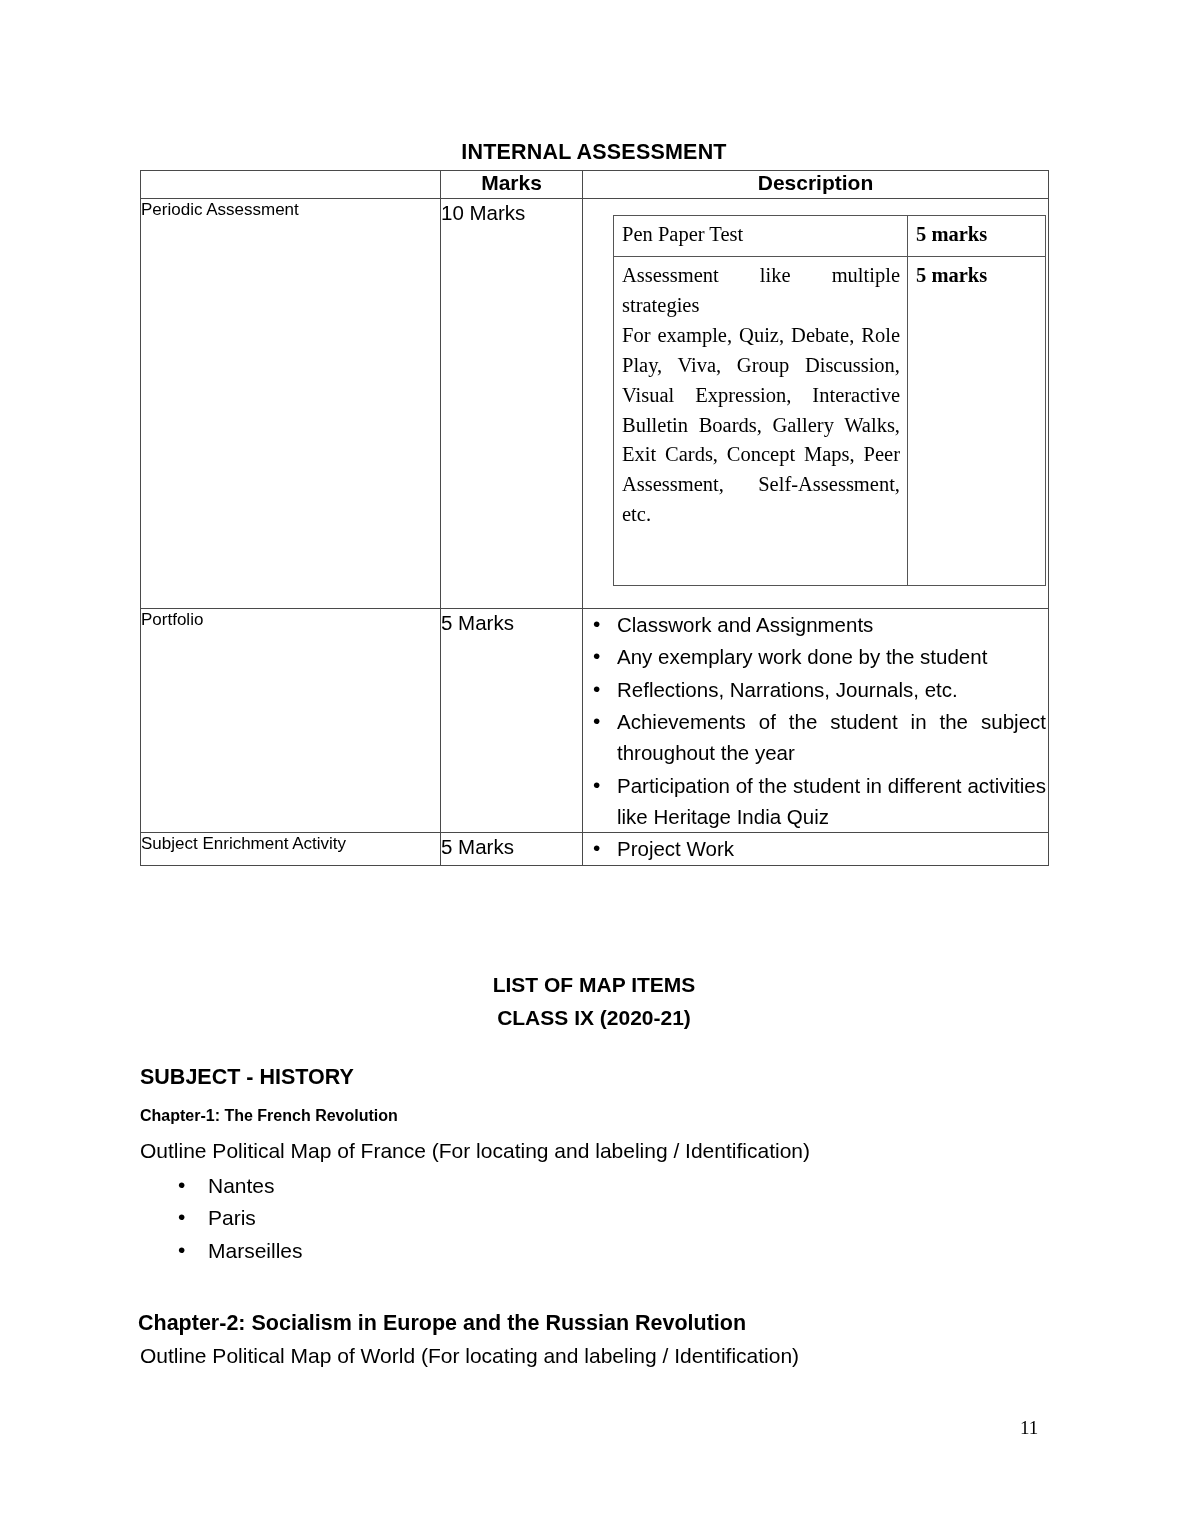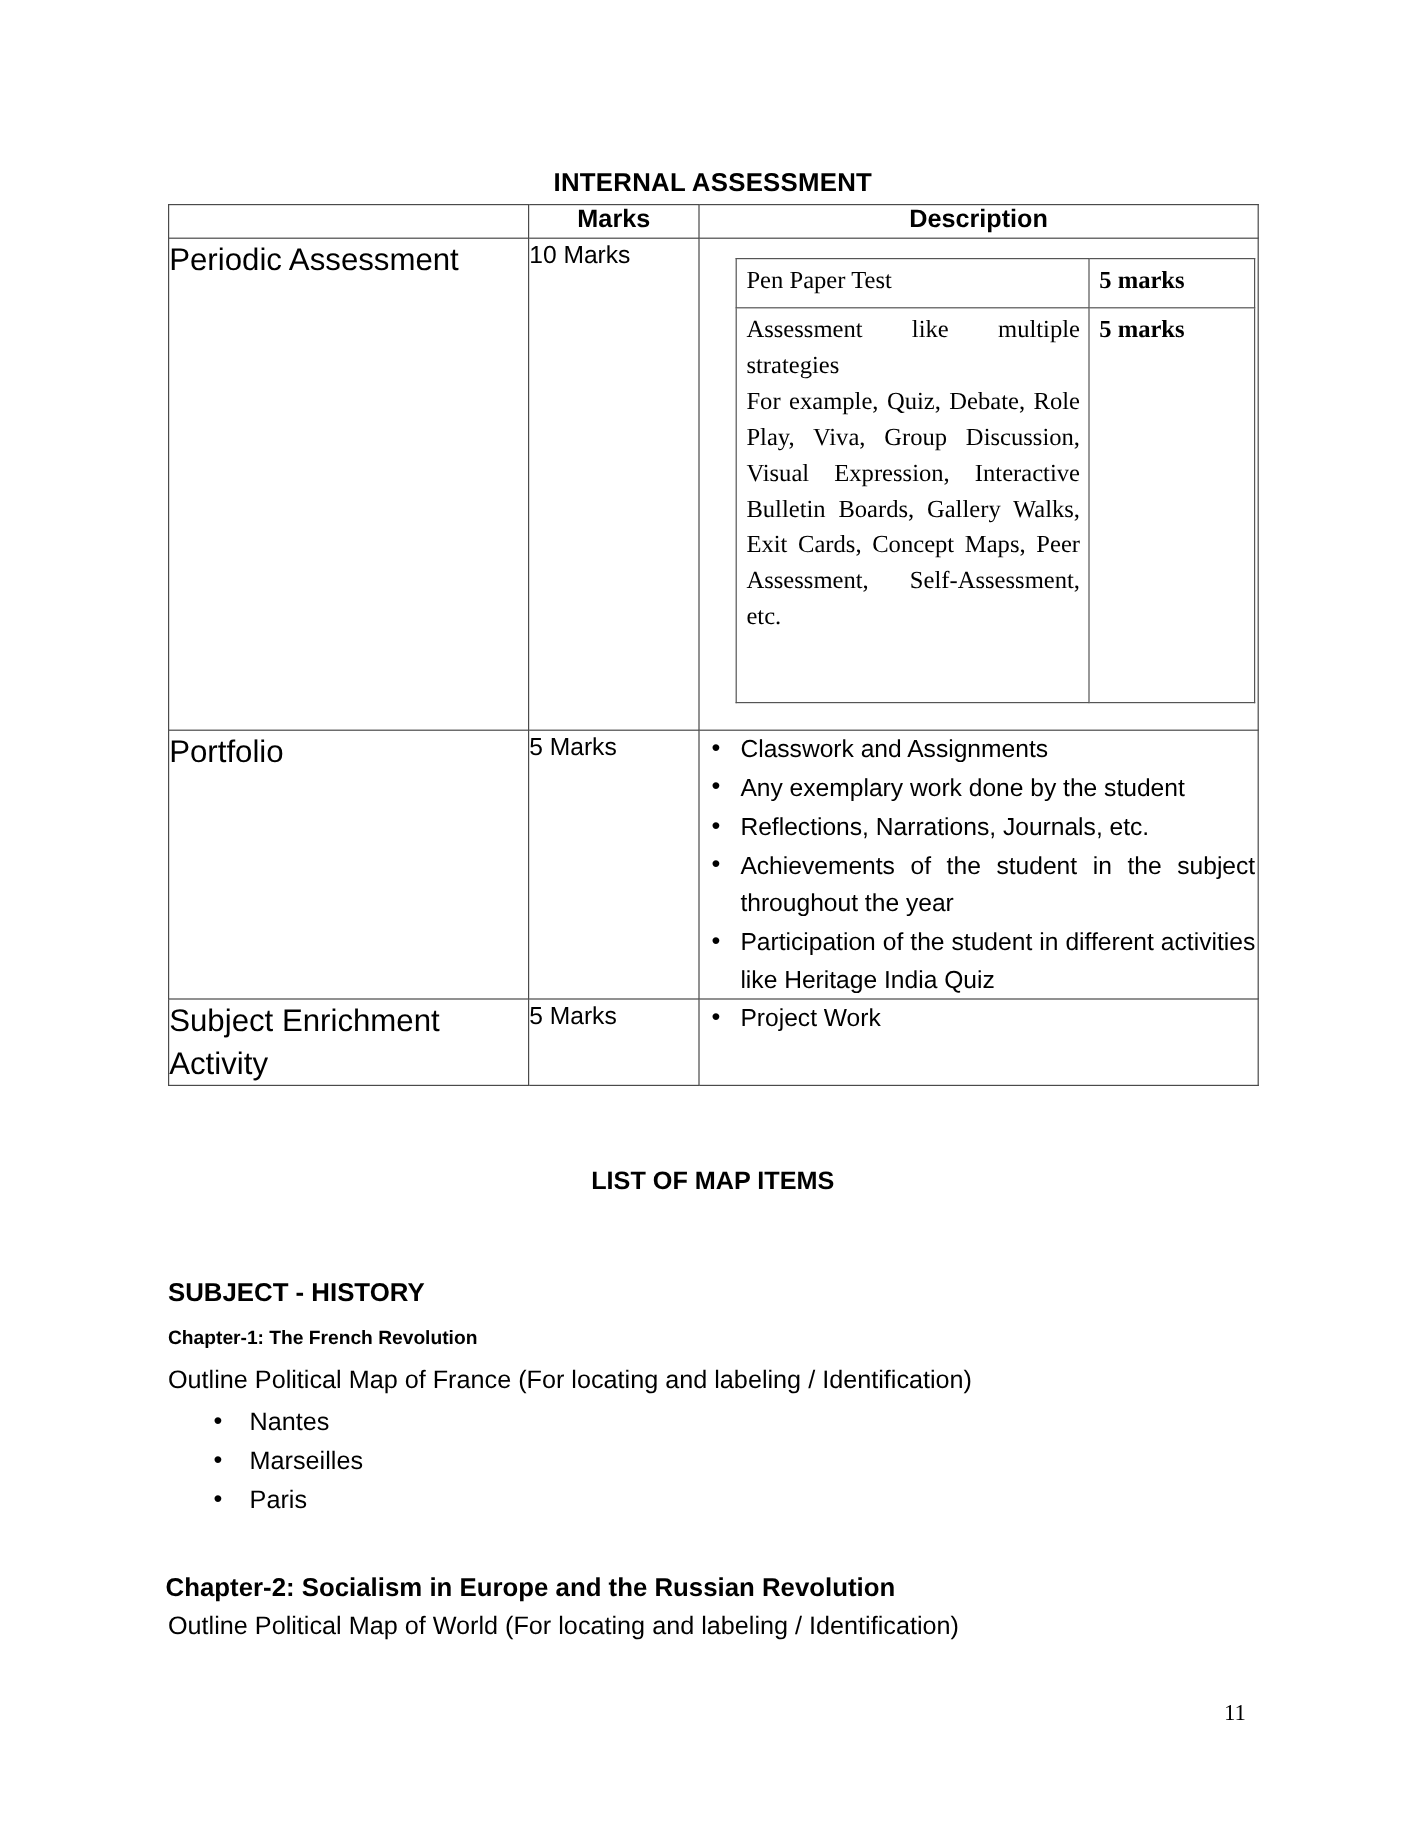--- a/index.html
+++ b/index.html
@@ -56,21 +56,21 @@
     text-align: center;
     font-weight: bold;
     font-size: 21px;
     padding: 5px 4px 7px 4px;
     height: 28px;
     box-sizing: border-box;
   }
   .hdr-blank { }
 
   .cell-item {
-    font-size: 26px;
+    font-size: 17px;
     padding: 7px 6px 8px 10px;
     line-height: 1.35;
   }
   .cell-marks {
     font-size: 20.5px;
     padding: 7px 6px 8px 10px;
     line-height: 1.35;
   }
   .cell-desc {
     font-size: 20.5px;
@@ -266,30 +266,31 @@
         <td class="col-desc cell-desc">
           <ul class="bullets">
             <li><span class="lastline">Project Work</span></li>
           </ul>
         </td>
       </tr>
     </tbody>
   </table>
 
   <div class="map-heading line1">LIST OF MAP ITEMS</div>
+  <div class="map-heading line2">CLASS IX (2020-21)</div>
 
   <div class="subject-line">SUBJECT - HISTORY</div>
 
   <div class="chapter1-title">Chapter-1: The French Revolution</div>
   <div class="chapter1-sub">Outline Political Map of France (For locating and labeling / Identification)</div>
 
   <ul class="map-list">
     <li>Nantes</li>
+    <li>Paris</li>
     <li>Marseilles</li>
-    <li>Paris</li>
   </ul>
 
   <div class="chapter2-title">Chapter-2: Socialism in Europe and the Russian Revolution</div>
   <div class="chapter2-sub">Outline Political Map of World (For locating and labeling / Identification)</div>
 
   <div class="page-number">11</div>
 
 </div>
 
 </body></html>

